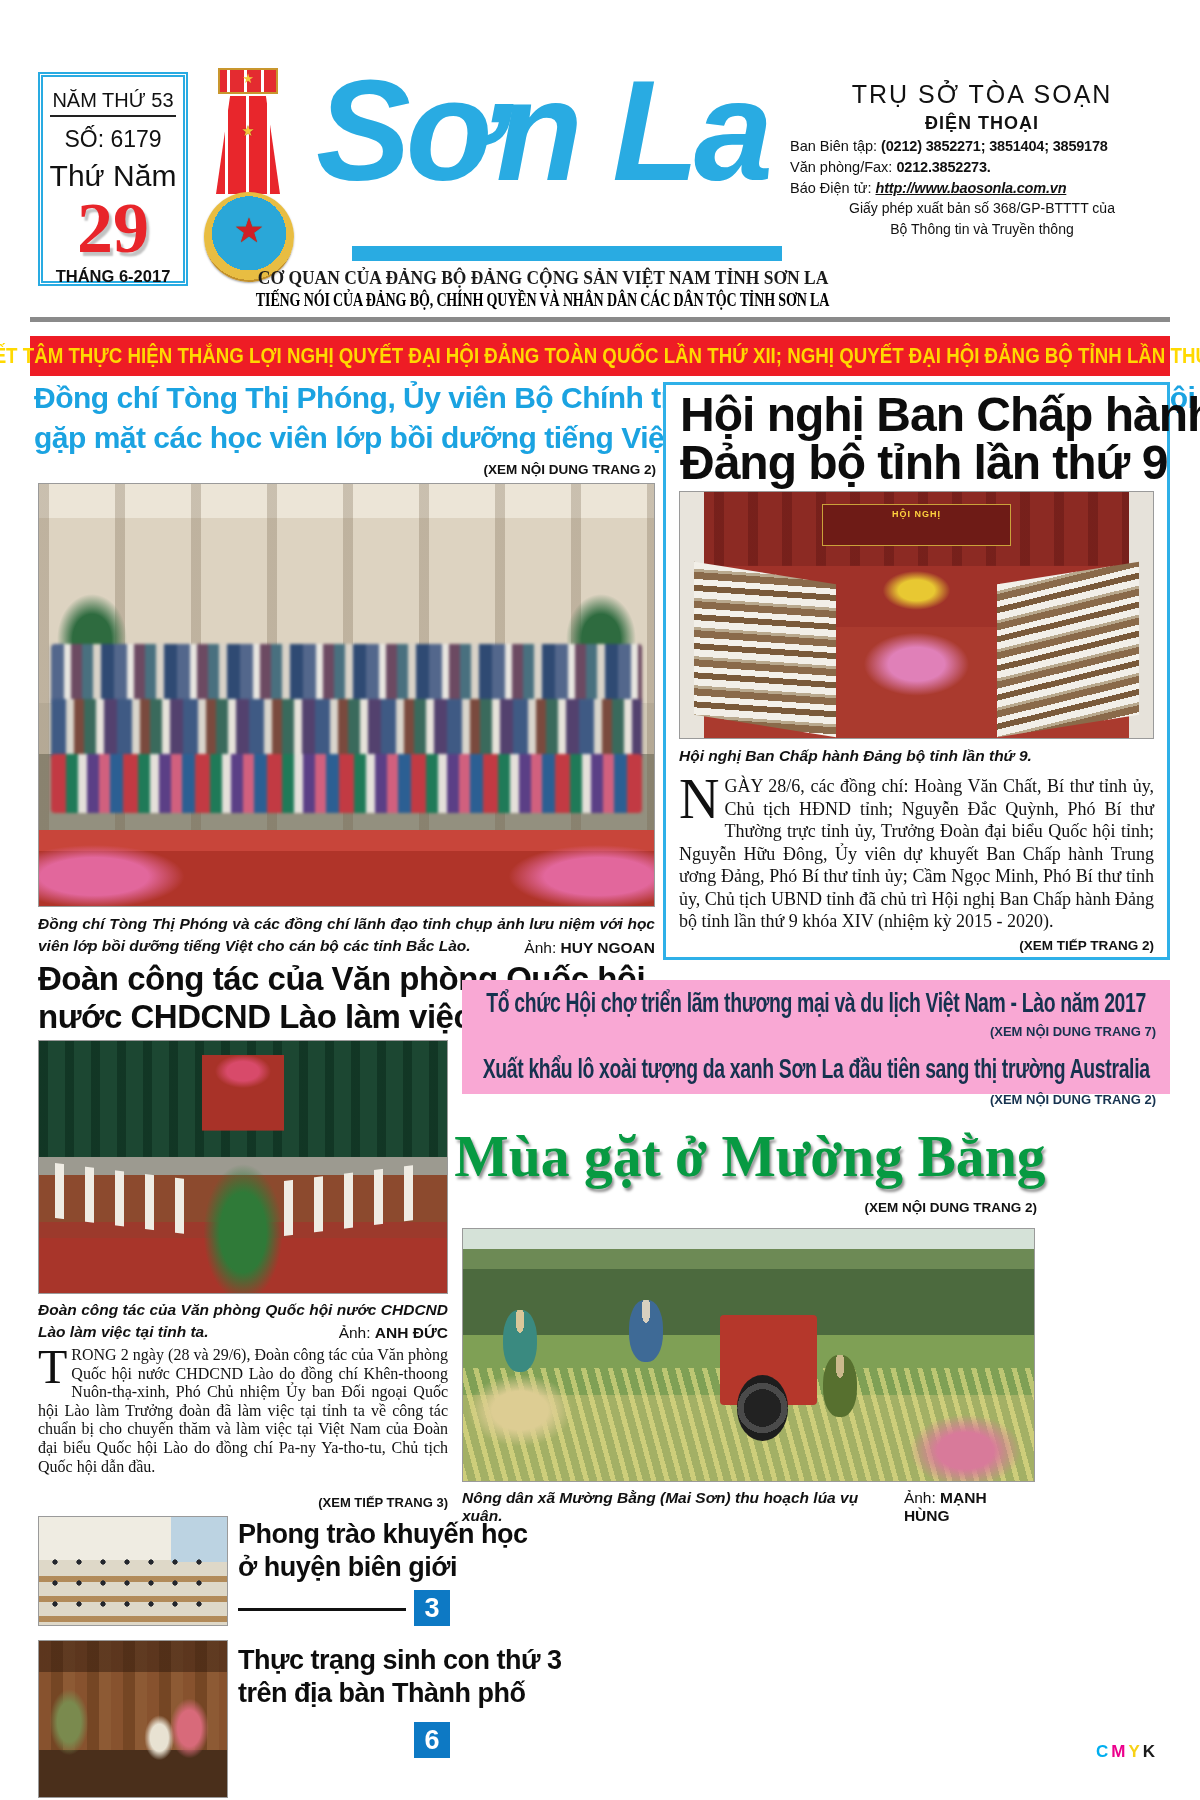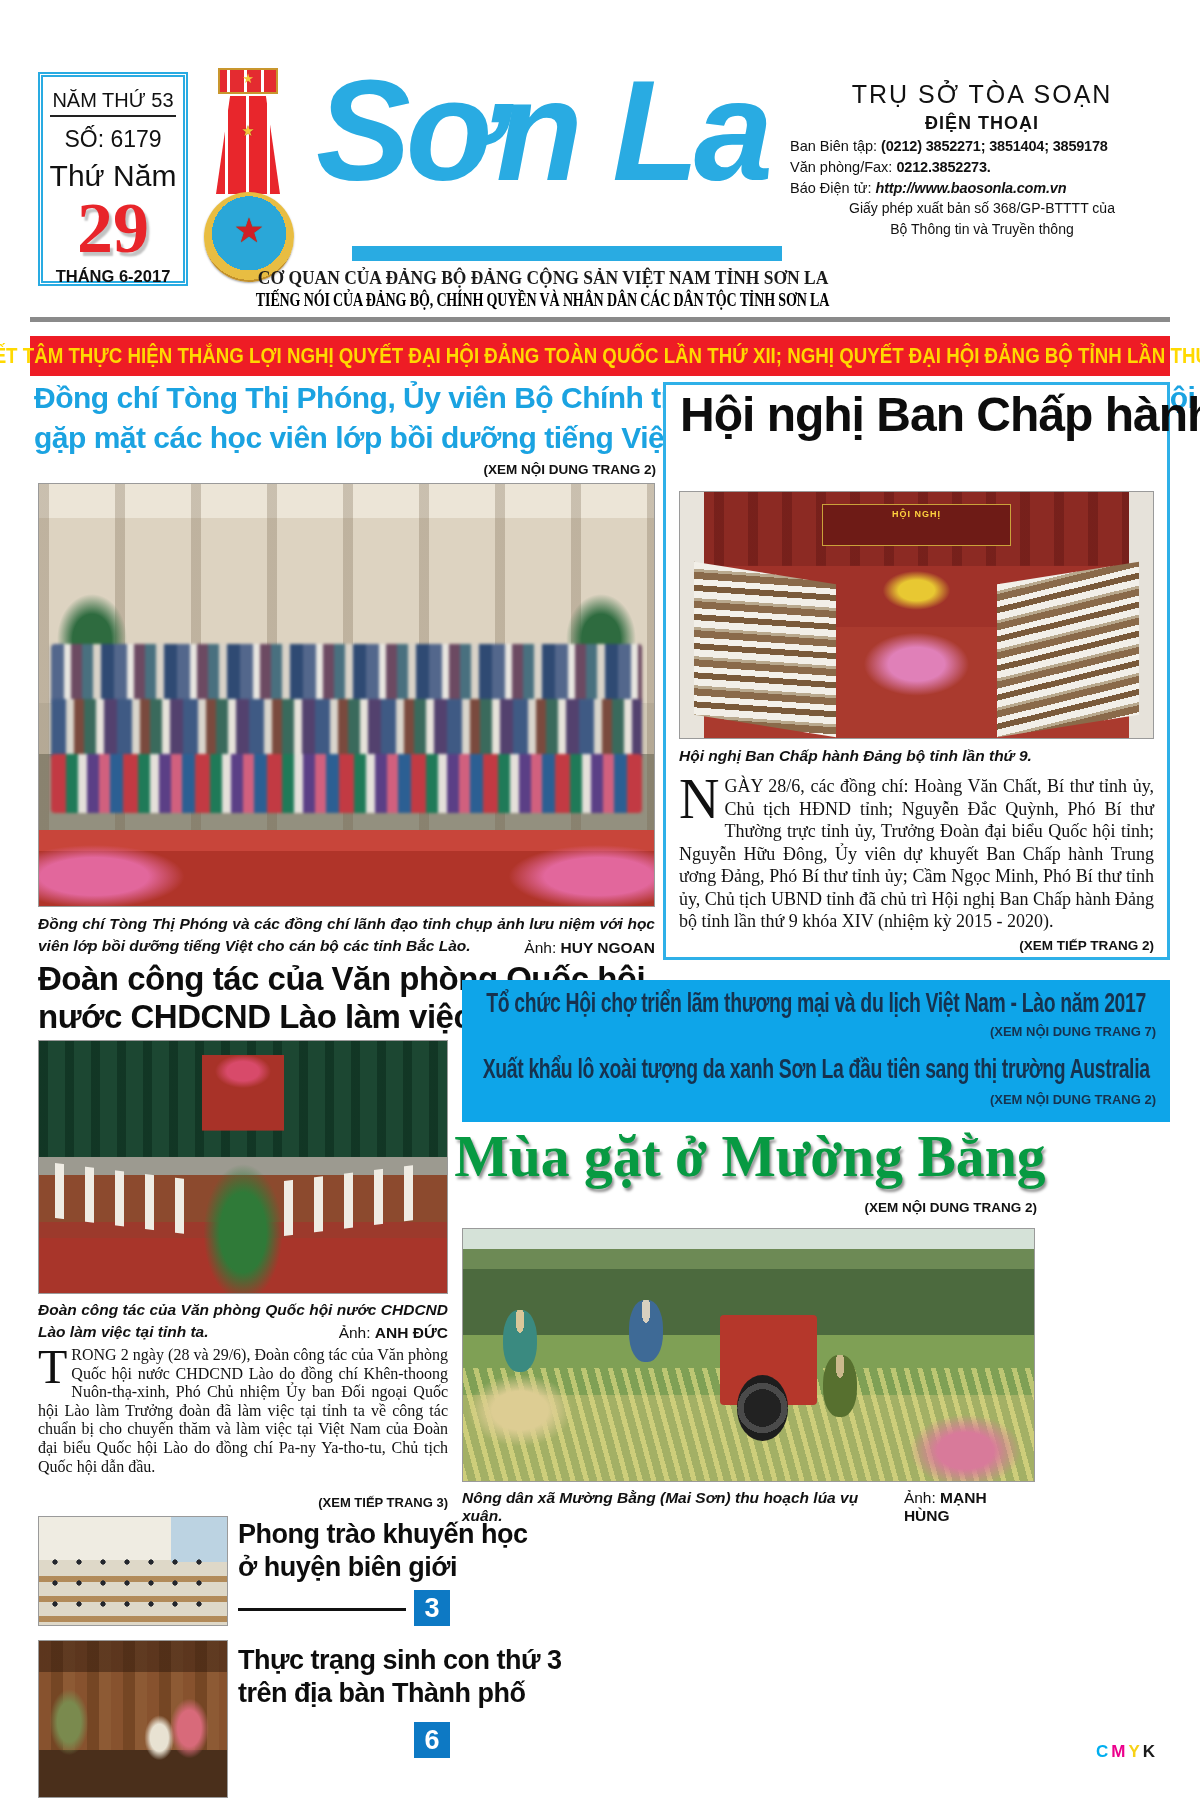--- a/index.html
+++ b/index.html
@@ -47,21 +47,21 @@
   .org2{left:296px;top:290px;width:494px;font-size:18px;font-weight:bold;color:#000}
   .org2 .in{--s:.78;letter-spacing:-.2px}
 
   .office{left:790px;top:80px;width:384px;font-family:"Liberation Sans",sans-serif;text-align:center}
   .office .t{font-size:25px;letter-spacing:2px;font-weight:500}
   .office .addr{font-family:"Liberation Serif",serif;font-weight:bold;font-size:17px;margin-top:3px;
                 padding-bottom:3px;border-bottom:2px solid #111}
   .office .ph{font-size:18px;font-weight:bold;margin-top:4px;letter-spacing:1px}
   .office .ln{font-size:14.5px;text-align:left;margin-top:3px;line-height:18px}
   .office .ln b{letter-spacing:-.2px}
-  .office .url{font-weight:bold;font-style:italic;}
+  .office .url{font-weight:bold;font-style:italic;text-decoration:underline}
   .office .lic{font-size:14px;text-align:center;margin-top:3px;line-height:17.5px}
 
   .rule{left:30px;top:317px;width:1140px;height:5px;background:#8a8a8a}
   .banner{left:30px;top:336px;width:1140px;height:40px;background:#ee1c25;align-items:center;
           font-family:"Liberation Sans",sans-serif;font-weight:bold;font-size:22px;color:#ffd900}
   .banner .in{--s:.85;line-height:40px}
 
   
   .lead-h{left:34px;width:640px;font-family:"Liberation Sans",sans-serif;font-weight:bold;font-size:30px;
           color:#1ba3e1;line-height:40px}
@@ -95,21 +95,21 @@
           color:#0d0d0d;line-height:38px}
   .laos-h .in{--s:.7;letter-spacing:-.5px}
   .lah1{top:960px}.lah2{top:998px}
   .laos-photo{left:38px;top:1040px;width:410px;height:254px}
   .laos-cap{left:38px;top:1299px;width:410px;height:45px}
   .laos-body{left:38px;top:1346px;width:410px;font-size:16px;line-height:18.6px;text-align:justify}
   .laos-body .drop{font-size:48px;line-height:37px;padding:2px 4px 0 0}
   .laos-more{left:38px;top:1495px;width:410px;font-size:13px}
 
   
-  .bluepanel{left:462px;top:980px;width:708px;height:142px;background:#0ea5e9}
+  .bluepanel{left:462px;top:980px;width:708px;height:114px;background:#f9a8d4}
   .bp-h{position:absolute;left:0;width:708px;font-family:"Liberation Sans",sans-serif;font-weight:bold;
         font-size:27px;color:#16324f}
   .bp-h .in{--s:.72;letter-spacing:-.5px}
   .bp1{top:8px}.bp2{top:74px}
   .bp-note{position:absolute;right:14px;font-family:"Liberation Sans",sans-serif;font-weight:bold;font-size:13px;color:#16324f}
   .bpn1{top:44px}.bpn2{top:112px}
 
   
   .green-h{left:462px;top:1122px;width:575px;font-family:"Liberation Serif",serif;font-weight:bold;
            font-size:60px;color:#079a42;text-shadow:2px 3px 3px #8f8f8f}
@@ -271,20 +271,21 @@
 <div class="caption lead-cap">
   <span>Đồng chí Tòng Thị Phóng và các đồng chí lãnh đạo tỉnh chụp ảnh lưu niệm với học viên lớp bồi dưỡng tiếng Việt cho cán bộ các tỉnh Bắc Lào.</span>
   <span class="credit">
     <span>Ảnh:</span>
     <b>HUY NGOAN</b>
   </span>
 </div>
 
 <div class="abs pbox">
   <div class="h ph1 sxl"><span class="in">Hội nghị Ban Chấp hành</span></div>
+  <div class="h ph2 sxl"><span class="in">Đảng bộ tỉnh lần thứ 9</span></div>
   <div class="photo pbox-photo">
     <div class="sign">HỘI NGHỊ</div>
     <div class="papers papL"></div>
     <div class="papers papR"></div>
   </div>
   <div class="caption pbox-cap">Hội nghị Ban Chấp hành Đảng bộ tỉnh lần thứ 9.</div>
   <div class="pbox-body">
     <span class="drop">N</span><span>GÀY 28/6, các đồng chí: Hoàng Văn Chất, Bí thư tỉnh ủy, Chủ tịch HĐND tỉnh; Nguyễn Đắc Quỳnh, Phó Bí thư Thường trực tỉnh ủy, Trưởng Đoàn đại biểu Quốc hội tỉnh; Nguyễn Hữu Đông, Ủy viên dự khuyết Ban Chấp hành Trung ương Đảng, Phó Bí thư tỉnh ủy; Cầm Ngọc Minh, Phó Bí thư tỉnh ủy, Chủ tịch UBND tỉnh đã chủ trì Hội nghị Ban Chấp hành Đảng bộ tỉnh lần thứ 9 khóa XIV (nhiệm kỳ 2015 - 2020).</span>
   </div>
   <div class="note pbox-more">(XEM TIẾP TRANG 2)</div>

